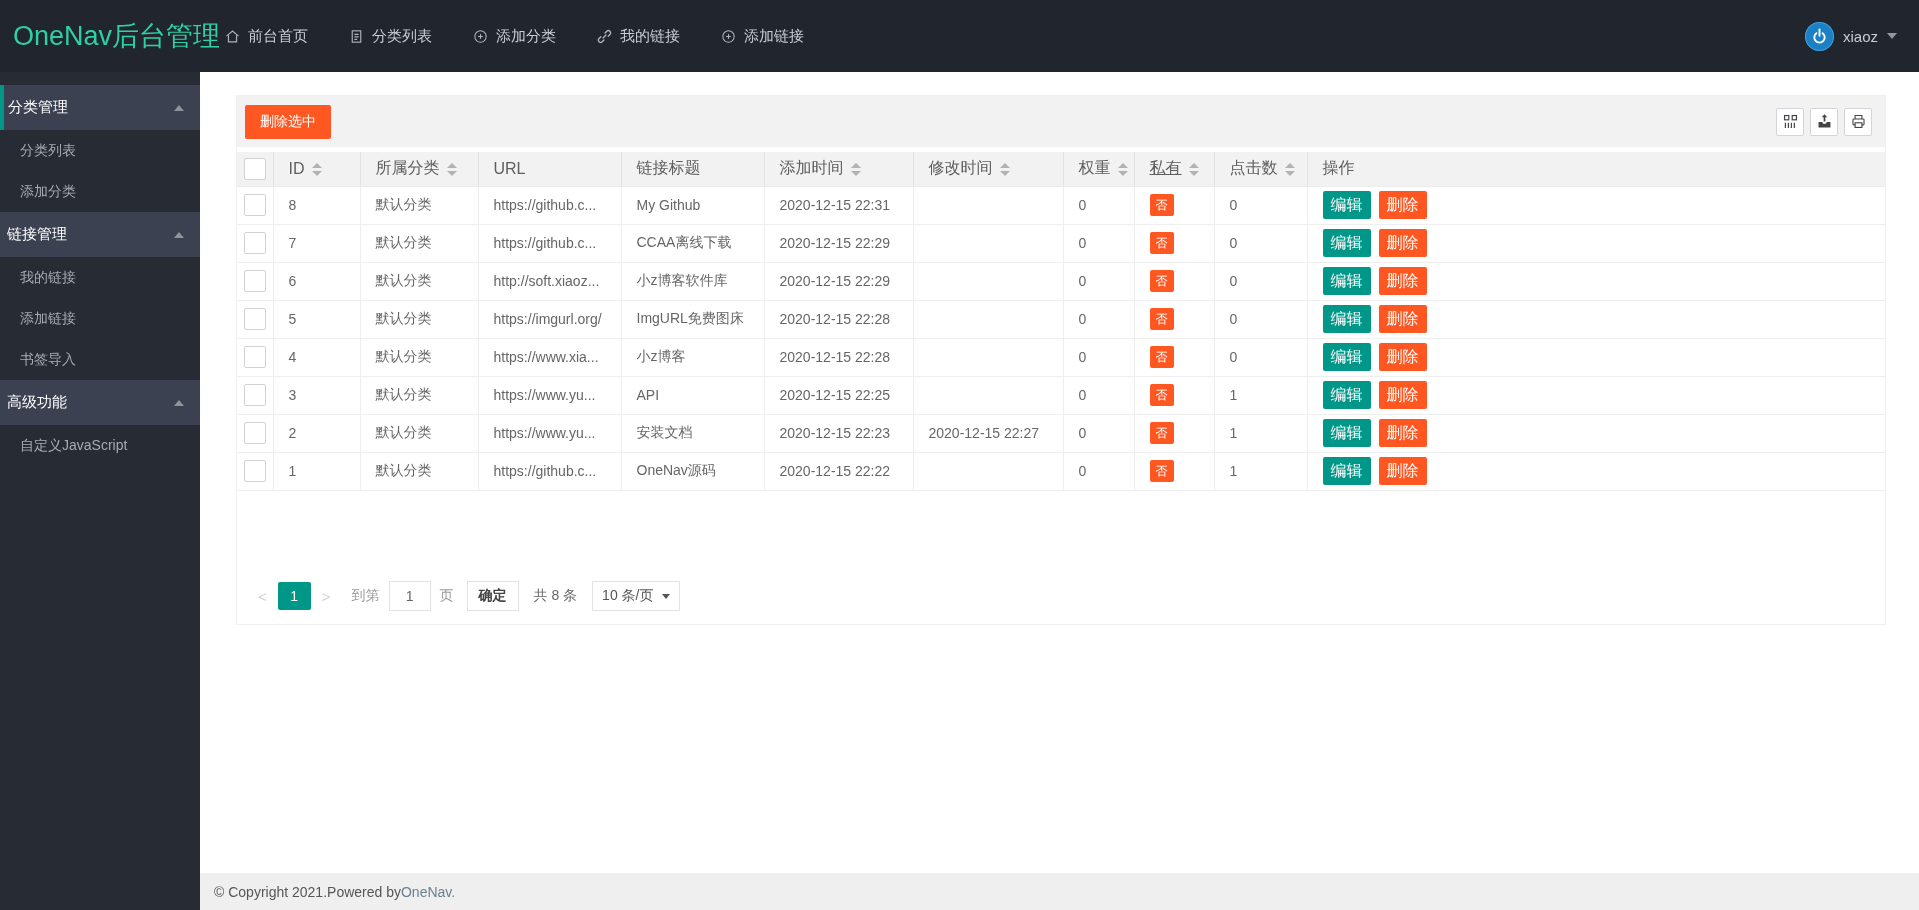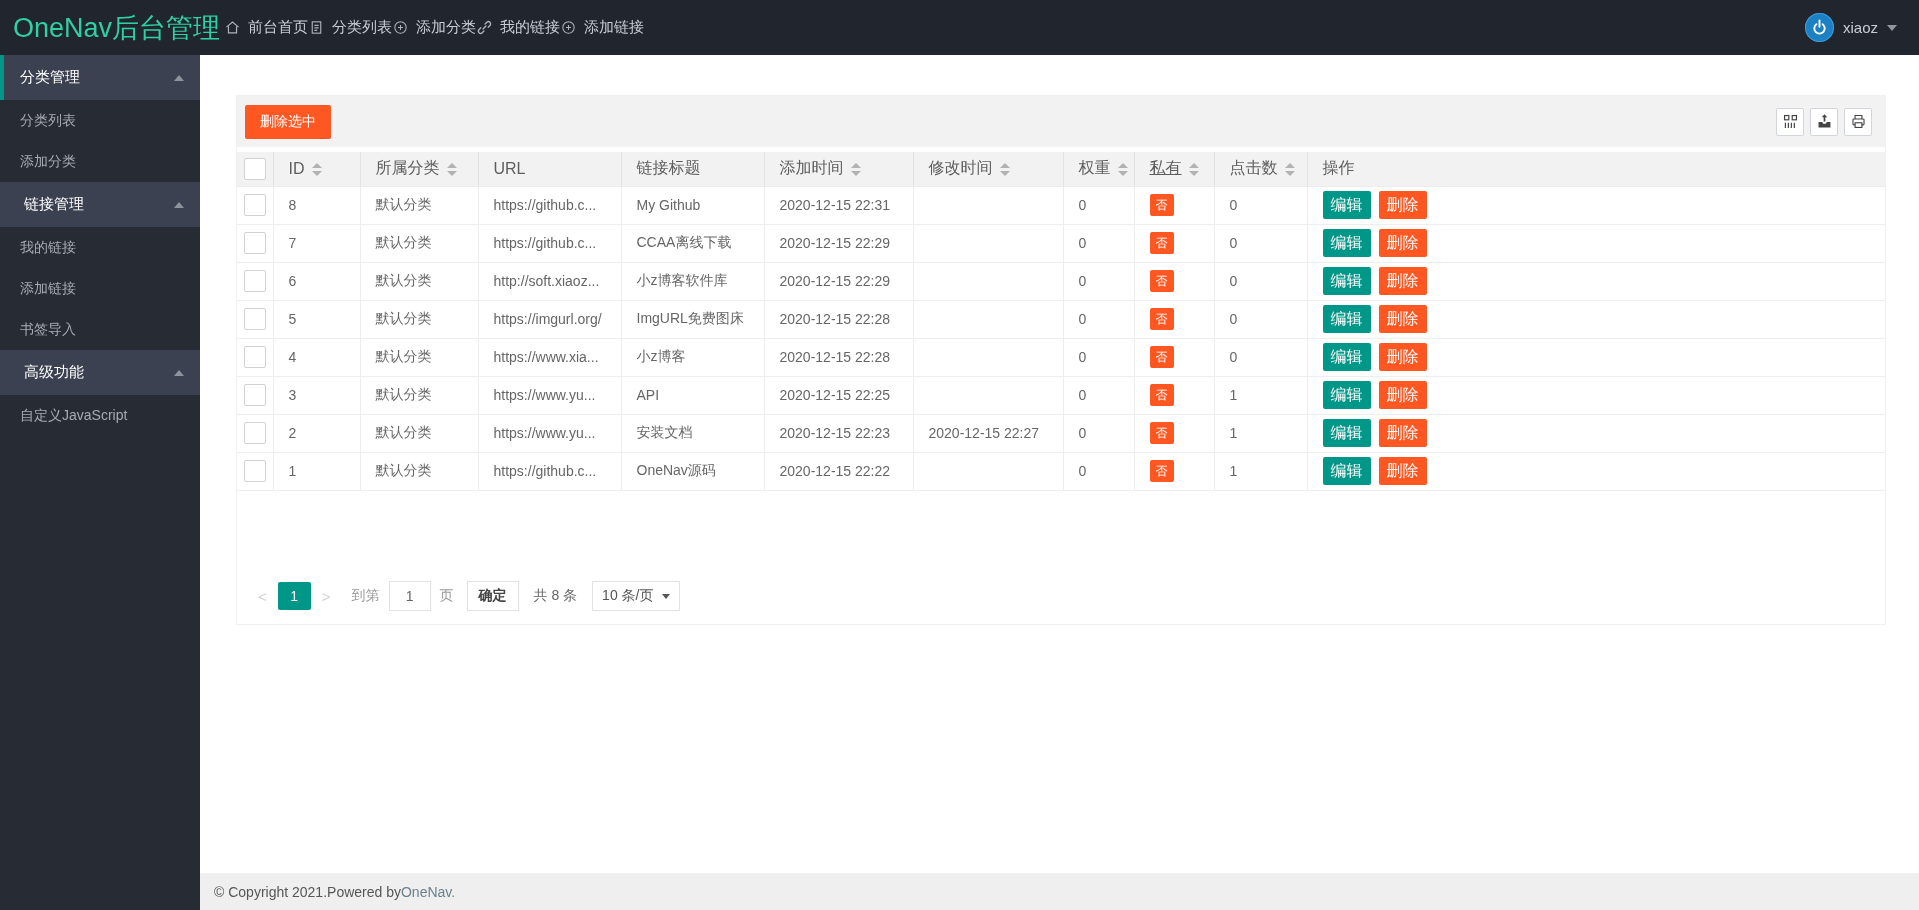--- a/index.html
+++ b/index.html
@@ -1,34 +1,34 @@
 <!DOCTYPE html>
 <html><head>
 <meta charset="utf-8">
 <style>
   * { margin:0; padding:0; box-sizing:border-box; }
   html,body { width:1919px; height:910px; overflow:hidden; }
   body { font-family:"Liberation Sans","DejaVu Sans",sans-serif; background:#fff; position:relative; }
 
   
-  .navbar { position:absolute; top:0; left:0; width:1919px; height:55px; background:#21252e; display:flex; align-items:center; z-index:5; }
+  .navbar { position:absolute; top:0; left:0; width:1919px; height:72px; background:#21252e; display:flex; align-items:center; z-index:5; }
   .logo { width:212px; padding-left:13px; font-size:27px; color:#2fd0a2; white-space:nowrap; cursor:pointer; }
-  .nav-menu { display:flex; align-items:flex-start; margin-left:12px; }
+  .nav-menu { display:flex; align-items:flex-start; gap:40px; margin-left:12px; }
   .nav-item { display:flex; align-items:center; gap:7px; color:#c8ccd3; font-size:15px; cursor:pointer; white-space:nowrap; }
   .nav-item svg { width:17px; height:17px; display:block; color:#aeb3bb; }
   .nav-user { margin-left:auto; margin-right:22px; display:flex; align-items:center; gap:9px; cursor:pointer; }
   .avatar { width:29px; height:29px; border-radius:50%; background:#1b80c4; box-shadow:inset 0 0 0 1px #3f9bd6; display:flex; align-items:center; justify-content:center; }
   .avatar svg { width:19px; height:19px; display:block; }
   .user-name { color:#c8ccd3; font-size:15px; }
   .caret-down { width:0; height:0; border-left:5px solid transparent; border-right:5px solid transparent; border-top:6px solid #9097a0; }
 
   
   .sidebar { position:absolute; top:55px; left:0; bottom:0; width:200px; background:#272b34; z-index:4; }
-  .side-header { height:45px; display:flex; align-items:center; padding-left:20px; background:#3b4150; color:#fff; font-size:15px; position:relative; cursor:pointer; border-left:4px solid transparent; }
-  .side-header.active { border-left-color:#009688; padding-left:16px; }
+  .side-header { height:45px; display:flex; align-items:center; padding-left:3px; background:#3b4150; color:#fff; font-size:15px; position:relative; cursor:pointer; border-left:4px solid transparent; }
+  .side-header.active { border-left-color:#009688; padding-left:4px;margin-top:30px; }
   .side-arrow { position:absolute; right:16px; top:50%; margin-top:-3px; width:0; height:0; border-left:5px solid transparent; border-right:5px solid transparent; border-bottom:6px solid #8f949c; }
   .side-item { height:41px; display:flex; align-items:center; padding-left:20px; color:#a6abb3; font-size:14px; cursor:pointer; }
 
   
   .main { position:absolute; left:200px; top:55px; right:0; bottom:37px; background:#fff; }
   .card { position:absolute; left:36px; top:40px; width:1650px; height:530px; background:#fff; border:1px solid #f0f0f0; }
 
   .toolbar { height:51px; background:#f2f2f2; display:flex; align-items:center; padding:0 13px 0 8px; }
   .delete-btn { background:#ff5722; color:#fff; border:none; border-radius:2px; font-size:14px; padding:8px 15px; cursor:pointer; font-family:inherit; }
   .tool-icons { margin-left:auto; display:flex; gap:6px; }

